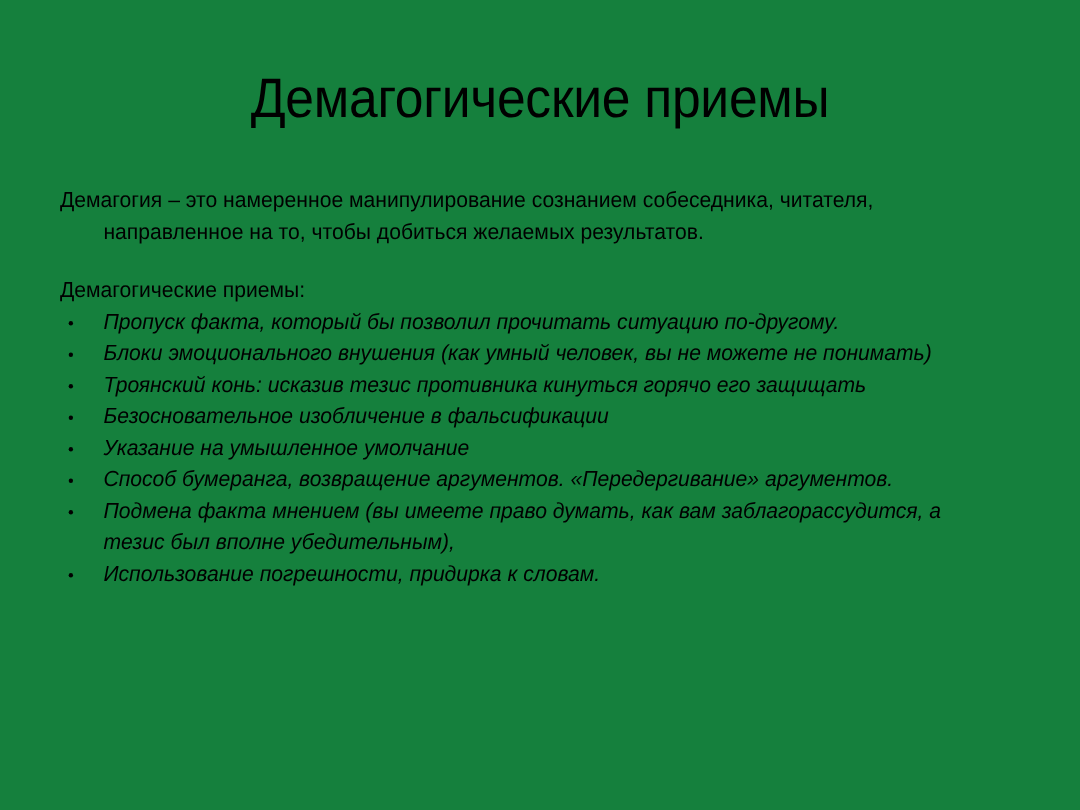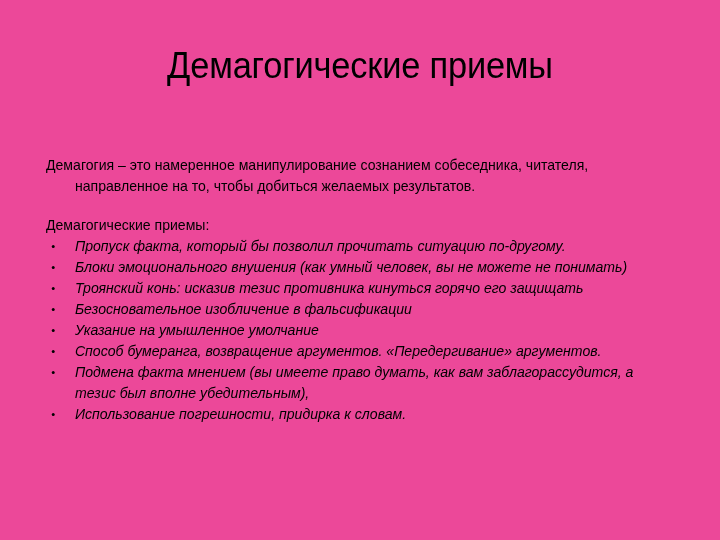--- a/index.html
+++ b/index.html
@@ -14,43 +14,42 @@
     color: #000000;
     overflow: hidden;
     position: relative;
   }
   .slide {
     position: absolute;
     left: 0;
     top: 0;
     width: 720px;
     height: 540px;
-    background: #ec4899;
+    background: #15803d;
   }
   .slide-title {
     position: absolute;
     left: 0;
     top: 44px;
     width: 720px;
     text-align: center;
     font-size: 37px;
     font-weight: 400;
     line-height: 44px;
     letter-spacing: -0.2px;
     transform: scaleX(0.93);
     transform-origin: 50% 50%;
     white-space: nowrap;
     color: #000000;
   }
   .body-block {
     position: absolute;
-    left: 46px;
+    left: 40px;
     top: 124px;
     width: 630px;
-    margin-top: 31px;
   }
   .intro-para {
     font-size: 14.6px;
     line-height: 21px;
     text-indent: 0;
     padding-left: 30px;
     margin: 0 0 18px 0;
     transform: scaleX(0.965);
     transform-origin: 0 0;
     white-space: normal;

